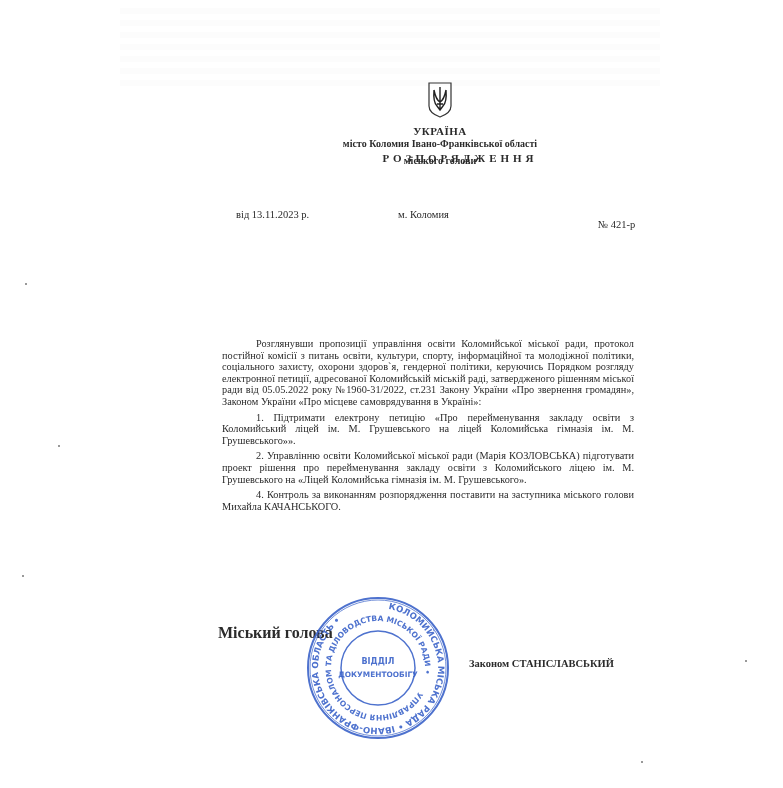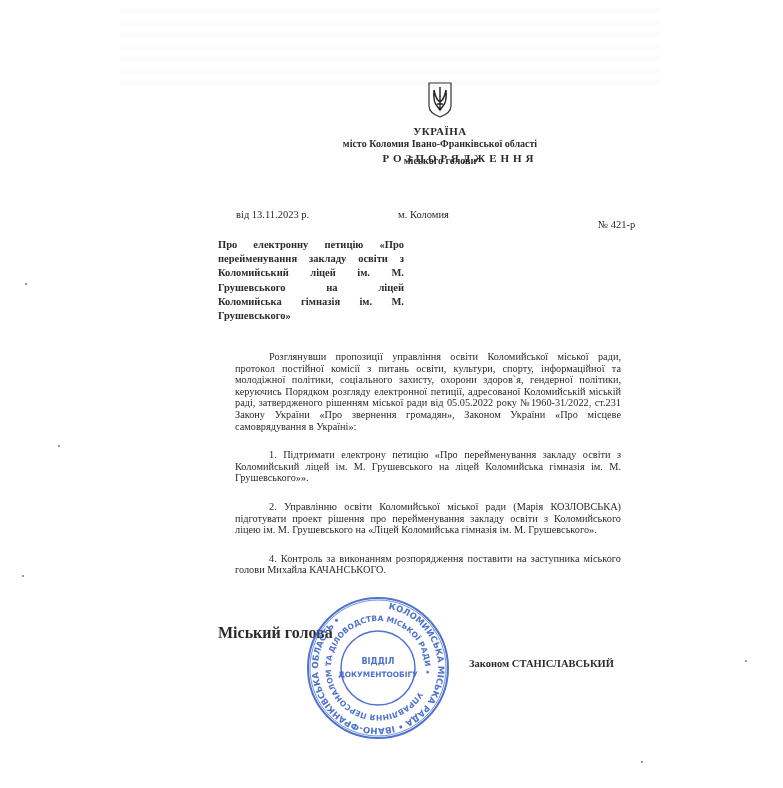--- a/index.html
+++ b/index.html
@@ -22,21 +22,21 @@
   .meta-date { position: absolute; left: 236px; top: 209px; font-size: 10.5px; }
   .meta-place { position: absolute; left: 398px; top: 209px; font-size: 10.5px; }
   .meta-num { position: absolute; left: 598px; top: 209px; font-size: 10.5px; margin-top: 10px; }
 
   .subject { position: absolute; left: 218px; top: 238px; width: 186px; font-weight: bold;
              font-size: 10.5px; line-height: 14.2px; text-align: justify; text-align-last: left; }
   .subject span { display: block; text-align: justify; text-align-last: justify; }
   .subject span.last { text-align-last: left; }
 
   .body { position: absolute; left: 218px; top: 334px; width: 420px; font-size: 10.3px; line-height: 11.6px; }
-  .body p { margin: 17px; text-align: justify; }
+  .body p { margin: 4px; text-align: justify; }
   .body .indent { text-indent: 34px; }
 
   .sign-left { position: absolute; left: 218px; top: 624px; font-size: 16px; font-weight: bold; }
   .sign-right { position: absolute; left: 469px; top: 658px; font-size: 10.5px; font-weight: bold; }
 
   .stamp { position: absolute; left: 300px; top: 596px; width: 156px; height: 144px; }
 </style>
 </head>
 <body>
 
@@ -55,28 +55,20 @@
 
   <div class="hdr hdr-country">УКРАЇНА</div>
   <div class="hdr hdr-city">місто Коломия Івано-Франківської області</div>
   <div class="hdr hdr-title">РОЗПОРЯДЖЕННЯ</div>
   <div class="hdr hdr-sub">міського голови</div>
 
   <div class="meta-date">від 13.11.2023 р.</div>
   <div class="meta-place">м. Коломия</div>
   <div class="meta-num">№ 421-р</div>
 
-  <div class="subject">
-    <span>Про електронну петицію «Про</span>
-    <span>перейменування закладу освіти з</span>
-    <span>Коломийський ліцей ім. М.</span>
-    <span>Грушевського на ліцей</span>
-    <span>Коломийська гімназія ім. М.</span>
-    <span class="last">Грушевського»</span>
-  </div>
 
   <div class="body">
     <p class="indent">Розглянувши пропозиції управління освіти Коломийської міської ради, протокол постійної комісії з питань освіти, культури, спорту, інформаційної та молодіжної політики, соціального захисту, охорони здоров`я, гендерної політики, керуючись Порядком розгляду електронної петиції, адресованої Коломийській міській раді, затвердженого рішенням міської ради від 05.05.2022 року №1960-31/2022, ст.231 Закону України «Про звернення громадян», Законом України «Про місцеве самоврядування в Україні»:</p>
     <p class="indent">1. Підтримати електрону петицію «Про перейменування закладу освіти з Коломийський ліцей ім. М. Грушевського на ліцей Коломийська гімназія ім. М. Грушевського»».</p>
     <p class="indent">2. Управлінню освіти Коломийської міської ради (Марія КОЗЛОВСЬКА) підготувати проект рішення про перейменування закладу освіти з Коломийського ліцею ім. М. Грушевського на «Ліцей Коломийська гімназія ім. М. Грушевського».</p>
     <p class="indent">4. Контроль за виконанням розпорядження поставити на заступника міського голови Михайла КАЧАНСЬКОГО.</p>
   </div>
 
   <div class="sign-left">Міський голова</div>
   <div class="sign-right">Законом СТАНІСЛАВСЬКИЙ</div>

